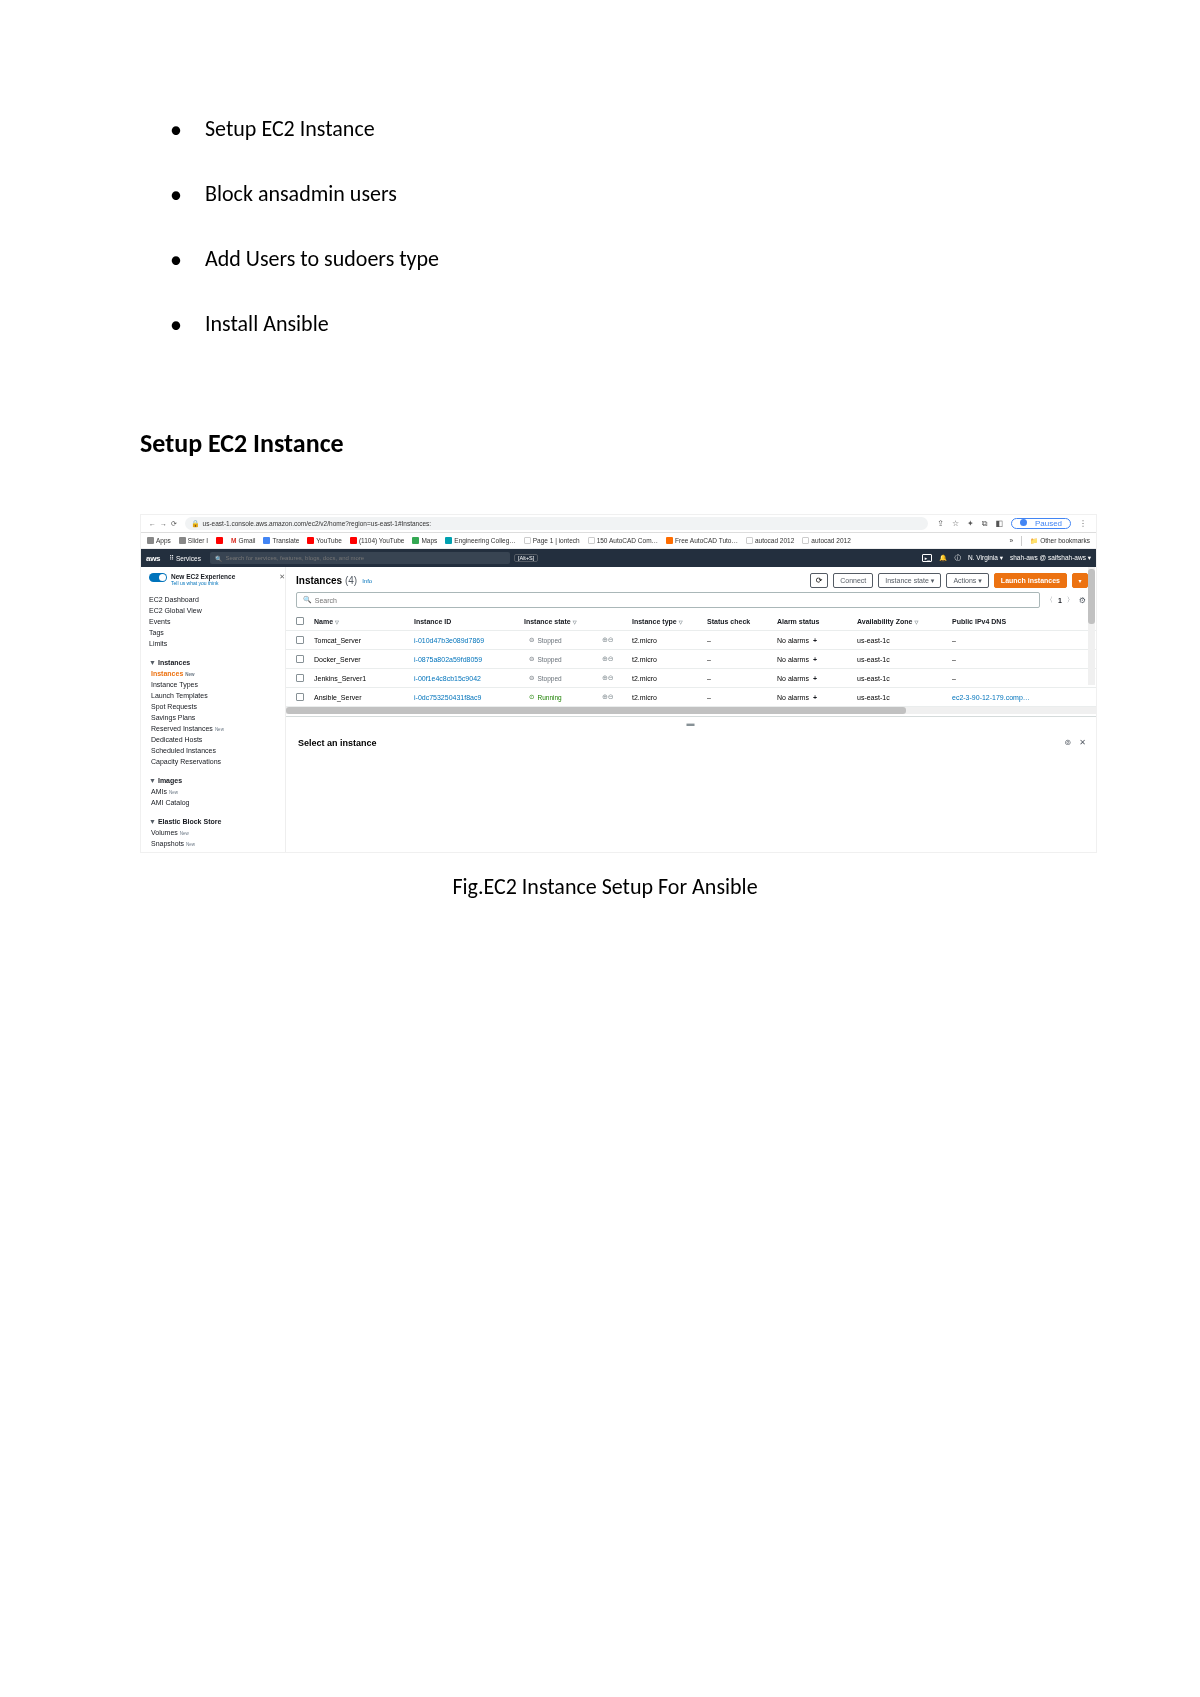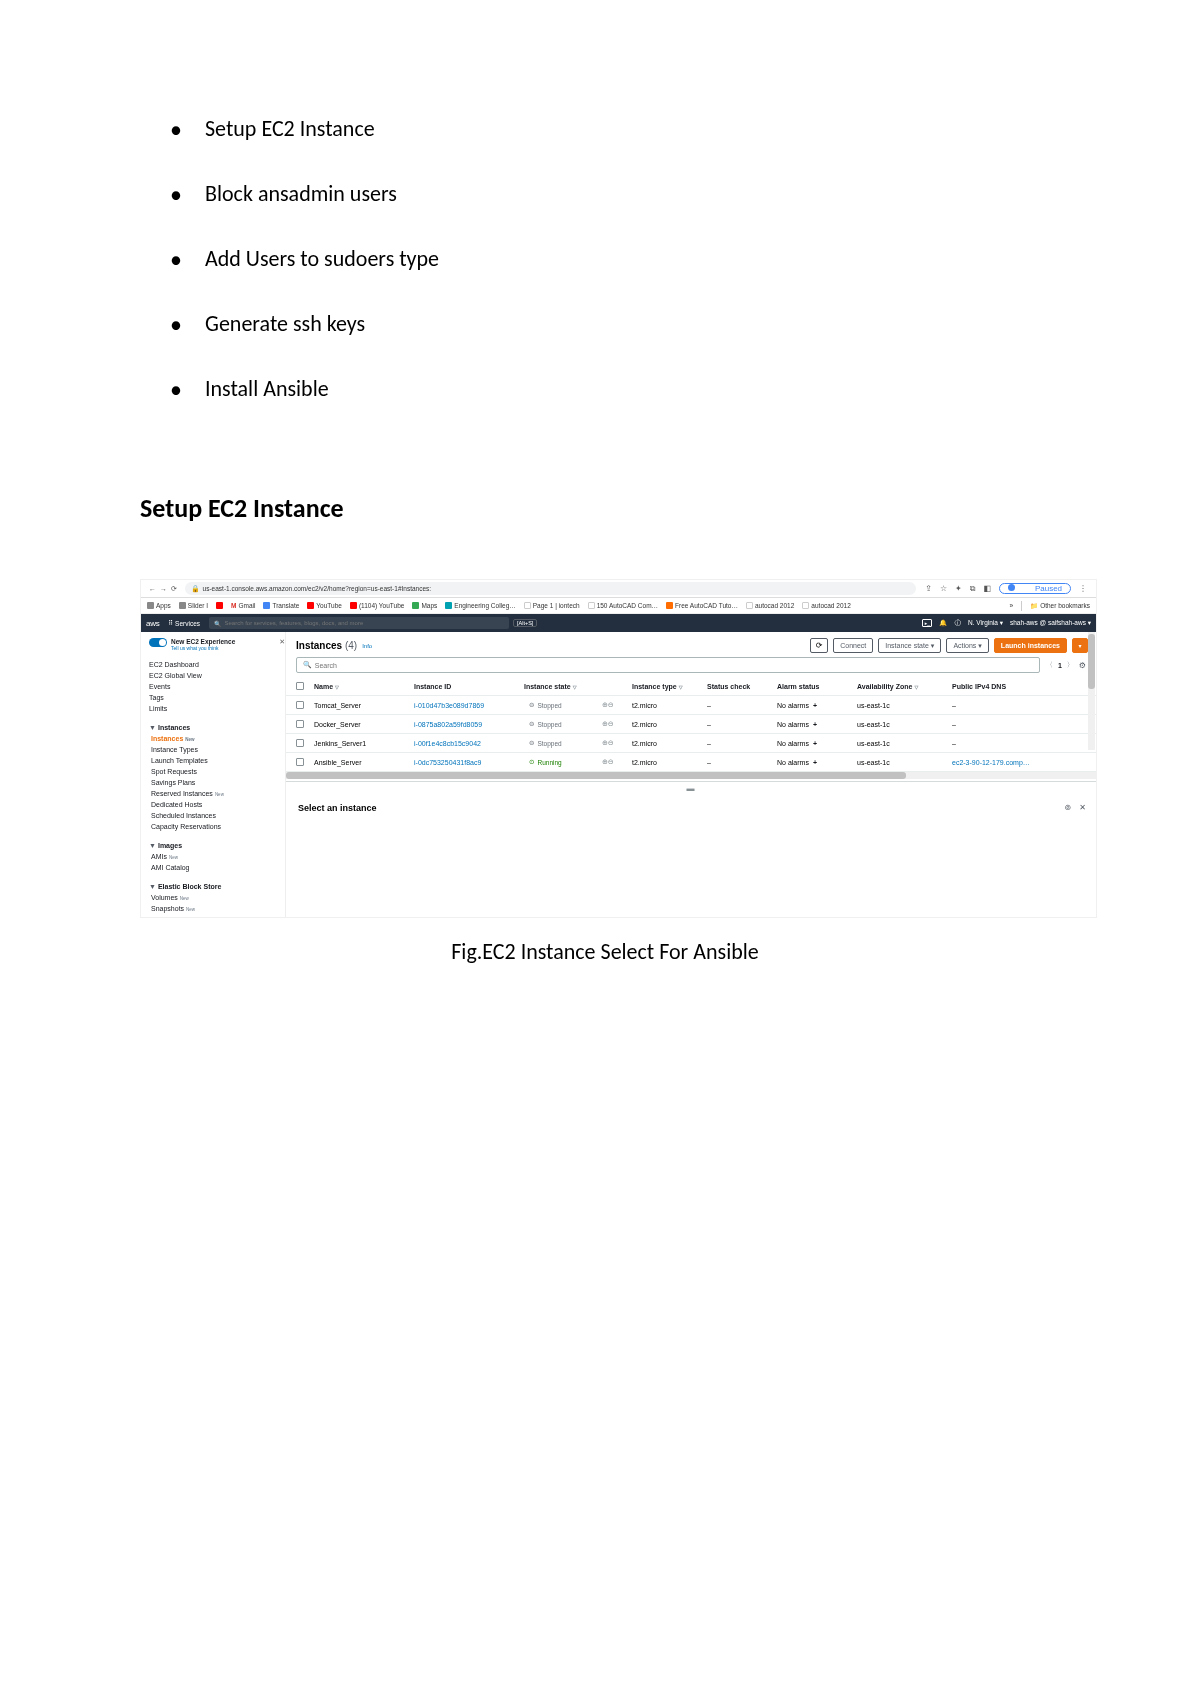--- a/index.html
+++ b/index.html
@@ -75,21 +75,21 @@
     }
     .url-lock { color:#6a6a6a; margin-right:3px; font-size:7px;}
     .chrome-right span { margin:0 3px; font-size:8px;}
     .paused-pill {
       border:1px solid #4285f4;
       border-radius:8px;
       padding:0 5px;
       color:#4285f4;
       font-size:6.5px;
       display:inline-flex;
-      gap:14px;
+      gap:2px;
     }
     .bookmarks-bar {
       height:16px;
       display:flex;
       align-items:center;
       padding:0 6px;
       font-size:6.5px;
       color:#333;
       gap:8px;
       border-bottom:1px solid #eee;
@@ -107,21 +107,21 @@
     
     .aws-nav {
       background:#232f3e;
       height:18px;
       display:flex;
       align-items:center;
       padding:0 5px;
       font-size:6.5px;
       color:#fff;
     }
-    .aws-logo { font-weight:normal; font-size:8px; margin-right:4px; letter-spacing:-0.3px;}
+    .aws-logo { font-weight:bold; font-size:8px; margin-right:4px; letter-spacing:-0.3px;}
     .services-btn {
       background:#232f3e;
       padding:2px 5px;
       display:flex;
       align-items:center;
       gap:2px;
     }
     .aws-search {
       flex:0 0 300px;
       background:#384452;
@@ -419,21 +419,20 @@
     }
   </style>
 </head>
 <body>
 
 <div class="page">
   <ul class="bullet-list" id="bullet-list">
       <li>Setup EC2 Instance</li>
       <li>Block ansadmin users</li>
       <li>Add Users to sudoers type</li>
-      <li>Generate ssh keys</li>
       <li>Install Ansible</li>
     </ul>
   <h2 class="sub-heading">Setup EC2 Instance</h2>
 
   <div class="screenshot">
 
     <div class="browser-chrome">
       <span class="nav-icon">←</span>
       <span class="nav-icon">→</span>
       <span class="nav-icon">⟳</span>
@@ -710,14 +709,14 @@
             <div class="details-close-prefs">
               <span>⊚</span>
               <span>✕</span>
             </div>
           </div>
         </div>
       </div>
     </div>
   </div>
 
-  <div class="figure-caption">Fig.EC2 Instance Select For Ansible</div>
+  <div class="figure-caption">Fig.EC2 Instance Setup For Ansible</div>
 </div>
 
 </body></html>

